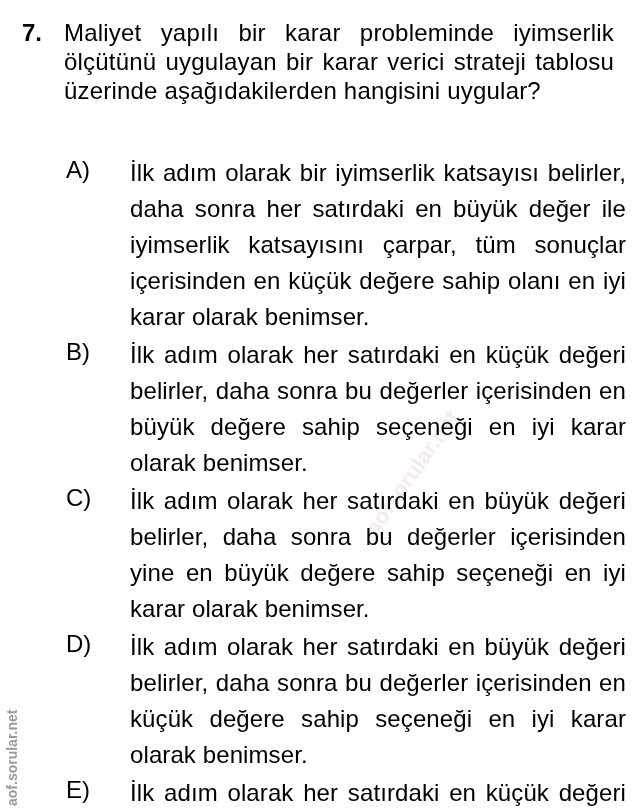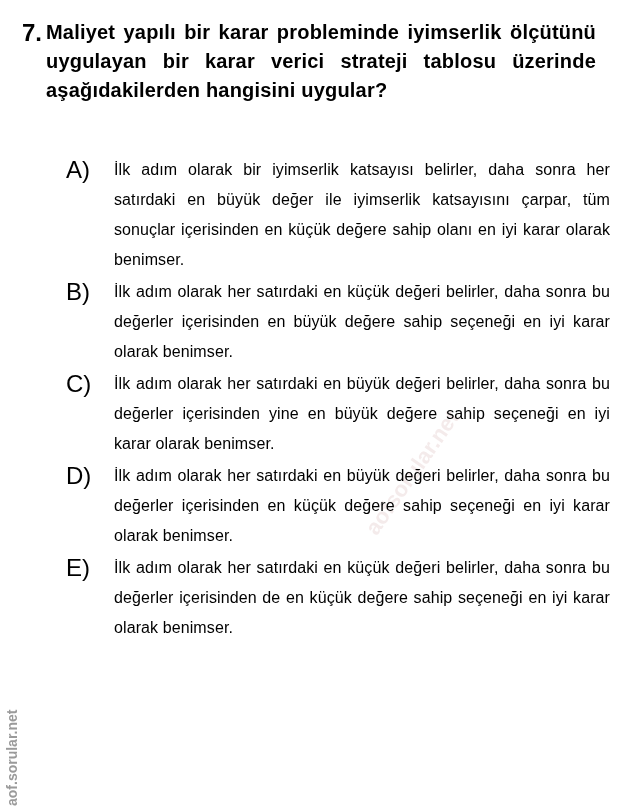--- a/index.html
+++ b/index.html
@@ -24,25 +24,25 @@
     .q-number {
       position: absolute;
       left: 0;
       top: 0;
       font-weight: bold;
       font-size: 24px;
       line-height: 29px;
     }
     .q-text {
       position: absolute;
-      left: 24px;
+      left: 42px;
       top: 0;
       width: 550px;
-      font-weight: bold;
-      font-size: 20px;
+      font-weight: normal;
+      font-size: 24px;
       line-height: 29px;
       text-align: justify;
       letter-spacing: 0.2px;
     }
     .options {
       position: absolute;
       left: 66px;
       top: 155px;
       width: 548px;
     }
@@ -51,23 +51,23 @@
       margin-bottom: 2px;
     }
     .opt-letter {
       position: absolute;
       left: 0;
       top: 0;
       font-size: 24px;
       line-height: 30px;
     }
     .opt-text {
-      margin-left: 48px;
-      font-size: 16px;
-      line-height: 30px;
+      margin-left: 64px;
+      font-size: 24px;
+      line-height: 36px;
       text-align: justify;
       width: 496px;
       letter-spacing: 0.1px;
     }
     .watermark-diag {
       position: absolute;
       left: 360px;
       top: 525px;
       font-size: 22px;
       font-weight: bold;

